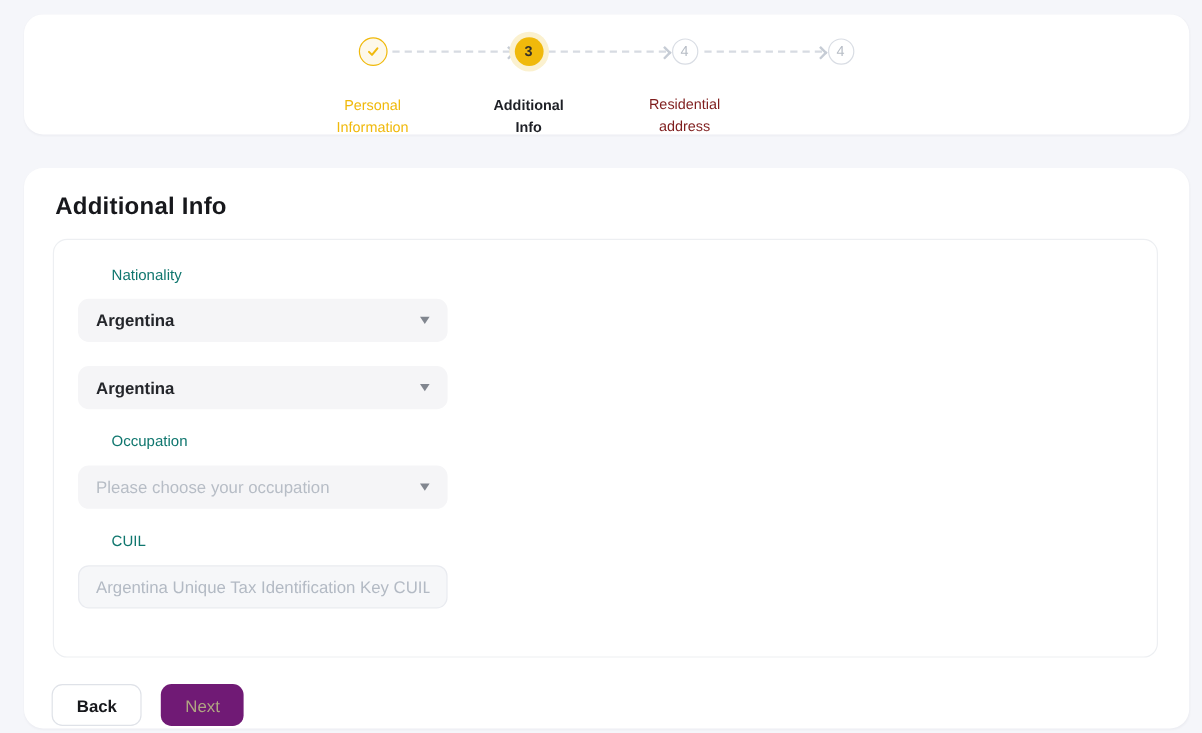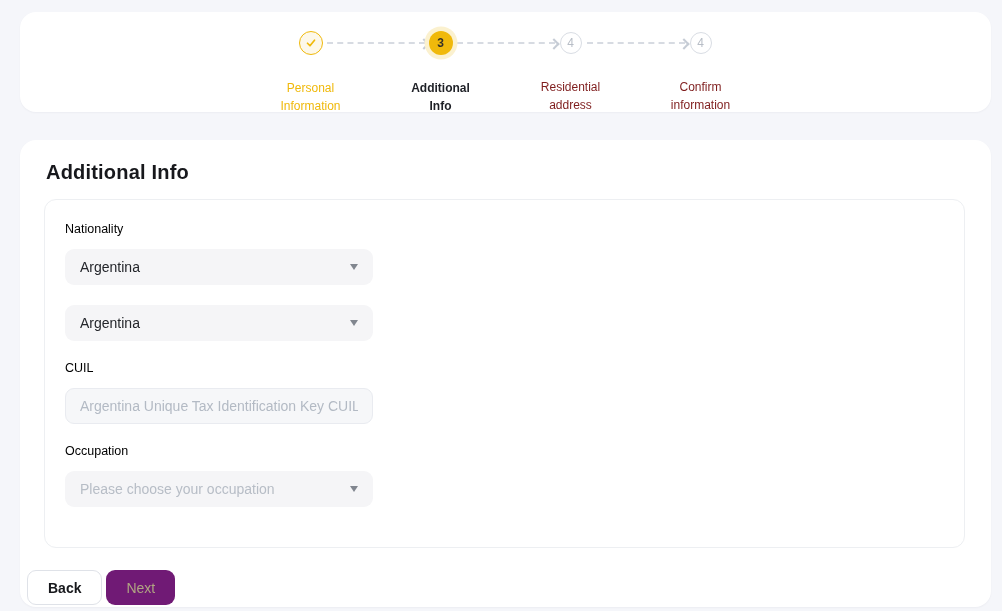--- a/index.html
+++ b/index.html
@@ -111,37 +111,38 @@
     height:349px;
     border:1px solid #edeff2;
     border-radius:12px;
     padding:22px 0 0 20px;
   }
   .field-group { margin-bottom:20px; }
   .field-label {
     display:block;
     font-size:12.5px;
     line-height:15px;
-    color:#000000;
+    color:#0f766e;
     margin-bottom:12px;
+    margin-left:28px;
   }
   .select-box {
     width:308px;
     height:36px;
     background:#f5f5f7;
     border-radius:9px;
     display:flex;
     align-items:center;
     justify-content:space-between;
     padding:0 15px;
     cursor:pointer;
   }
   .select-value {
     font-size:14px;
-    font-weight:400;
+    font-weight:700;
     color:#24262b;
   }
   .select-value.placeholder {
     color:#b7bdc6;
     font-weight:normal;
   }
   .caret {
     width:0; height:0;
     border-left:4.5px solid transparent;
     border-right:4.5px solid transparent;
@@ -157,24 +158,24 @@
     font-size:14px;
     font-family:"Liberation Sans", sans-serif;
     color:#24262b;
     outline:none;
   }
   .text-input::placeholder { color:#b3bac4; }
 
   
   .actions {
     position:absolute;
-    left:7px;
+    left:23px;
     top:430px;
     display:flex;
-    gap:4px;
+    gap:16px;
   }
   .btn {
     height:35px;
     padding:0 20px;
     border-radius:9px;
     font-size:14px;
     font-family:"Liberation Sans", sans-serif;
     cursor:pointer;
   }
   .btn-back {
@@ -212,21 +213,20 @@
       <span class="step-label">Additional Info</span>
     </div>
 
     <div class="step future">
       <span class="circle future">4</span>
       <span class="step-label">Residential address</span>
     </div>
 
     <div class="step future">
       <span class="circle future">4</span>
-      <span class="step-label">Confirm information</span>
     </div>
 
   </div>
 </div>
 
 <div class="card main-card">
   <h1 class="page-title">Additional Info</h1>
 
   <div class="form-box">
 
@@ -239,31 +239,31 @@
     </div>
 
     <div class="field-group">
       <div class="select-box">
         <span class="select-value">Argentina</span>
         <span class="caret"></span>
       </div>
     </div>
 
     <div class="field-group">
-      <label class="field-label">CUIL</label>
-      <input type="text" class="text-input" placeholder="Argentina Unique Tax Identification Key CUIL" style="">
-    </div>
-
-    <div class="field-group">
       <label class="field-label">Occupation</label>
       <div class="select-box">
         <span class="select-value placeholder">Please choose your occupation</span>
         <span class="caret"></span>
       </div>
     </div>
 
+    <div class="field-group">
+      <label class="field-label">CUIL</label>
+      <input type="text" class="text-input" placeholder="Argentina Unique Tax Identification Key CUIL" style="">
+    </div>
+
   </div>
 
   <div class="actions">
     <button class="btn btn-back">Back</button>
     <button class="btn btn-next" disabled="">Next</button>
   </div>
 </div>
 
 </body></html>

